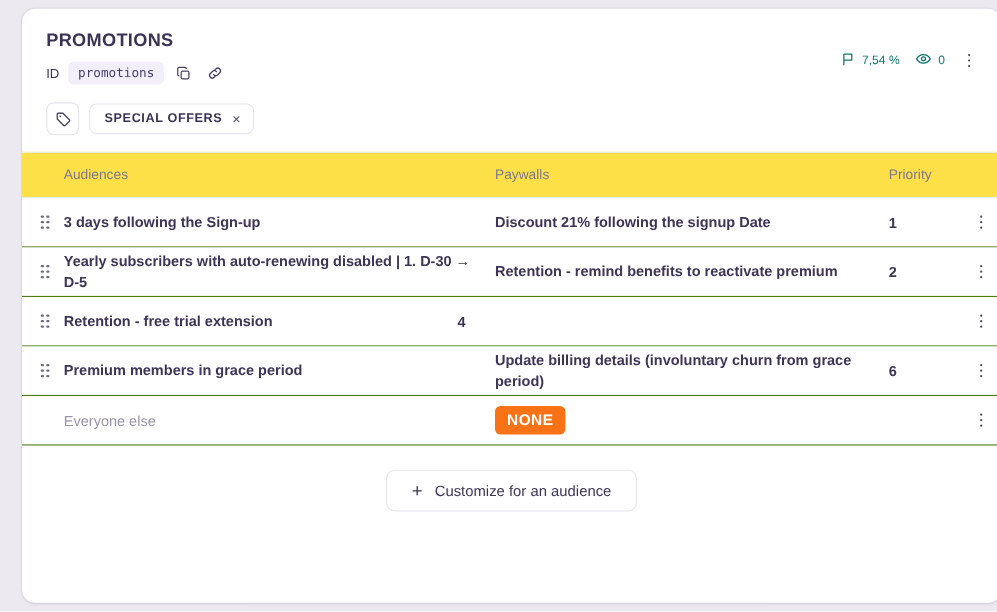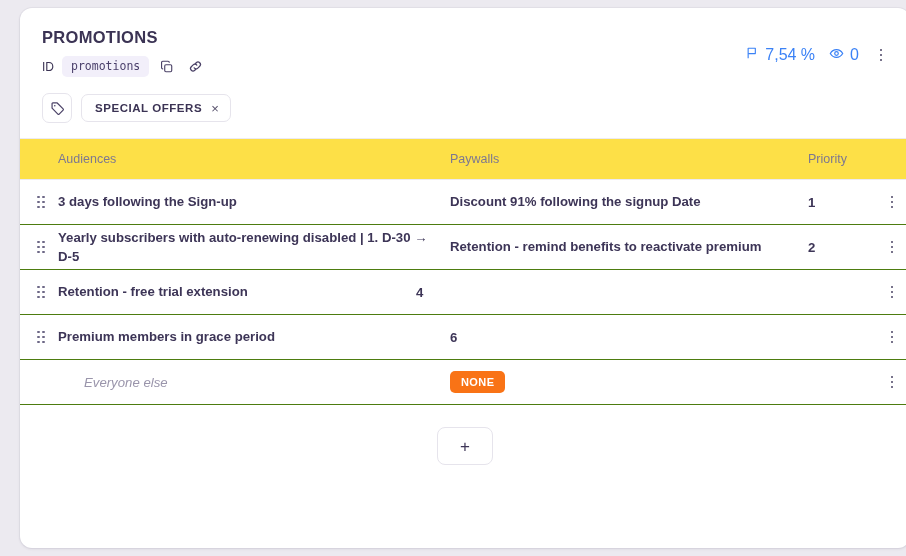--- a/index.html
+++ b/index.html
@@ -122,22 +122,22 @@
     top: 36px;
     display: flex;
     align-items: center;
     gap: 7px;
     color: #5b5574;
   }
   .stat {
     display: flex;
     align-items: center;
     gap: 6px;
-    font-size: 16px;
-    color: #3b82f6;
+    font-size: 11px;
+    color: #0f766e;
   }
   .stat + .stat { margin-left: 7px; }
   .kebab {
     display: flex;
     flex-direction: column;
     align-items: center;
     justify-content: center;
     gap: 2.5px;
     width: 22px;
     height: 22px;
@@ -214,23 +214,21 @@
     line-height: 1.45;
     word-break: break-word;
   }
   .cell-prio {
     font-size: 13.2px;
     font-weight: bold;
     color: #3d3557;
   }
   .cell-muted {
     font-size: 13.2px;
-    font-style: italic;
     color: #9a95ab;
-    margin-left: 26px;
   }
 
   .drag {
     display: grid;
     grid-template-columns: 2.6px 2.6px;
     grid-template-rows: 2.6px 2.6px 2.6px;
     gap: 2.6px;
     cursor: grab;
   }
   .drag span {
@@ -238,21 +236,21 @@
     height: 2.6px;
     border-radius: 50%;
     background: #6d6786;
     display: block;
   }
 
   .badge-none {
     display: inline-block;
     background: #f97316;
     color: #ffffff;
-    font-size: 11px;
+    font-size: 14px;
     font-weight: bold;
     letter-spacing: 0.4px;
     border-radius: 5px;
     padding: 5px 11px 5px 11px;
     line-height: 1.1;
   }
 
   
   .footer {
     display: flex;
@@ -366,21 +364,21 @@
             <span></span>
             <span></span>
             <span></span>
             <span></span>
           </span>
       </div>
       <div class="c-aud">
           <div class="cell-text">3 days following the Sign-up</div>
         </div>
       <div class="c-pay">
-          <div class="cell-text">Discount 91% following the signup Date</div>
+          <div class="cell-text">Discount 21% following the signup Date</div>
         </div>
       <div class="c-prio">
           <div class="cell-prio">1</div>
         </div>
       <div class="c-menu">
         <span class="kebab">
             <i></i>
             <i></i>
             <i></i>
           </span>
@@ -448,20 +446,23 @@
             <span></span>
             <span></span>
             <span></span>
             <span></span>
             <span></span>
             <span></span>
           </span>
       </div>
       <div class="c-aud">
           <div class="cell-text">Premium members in grace period</div>
+        </div>
+      <div class="c-pay">
+          <div class="cell-text">Update billing details (involuntary churn from grace period)</div>
         </div>
       <div class="c-prio">
           <div class="cell-prio">6</div>
         </div>
       <div class="c-menu">
         <span class="kebab">
             <i></i>
             <i></i>
             <i></i>
           </span>
@@ -483,16 +484,17 @@
             <i></i>
             <i></i>
           </span>
       </div>
     </div>
   </div>
 
   <div class="footer">
     <div class="cta">
       <span class="cta-plus">+</span>
+      <span>Customize for an audience</span>
     </div>
   </div>
 
 </div>
 
 </body></html>

